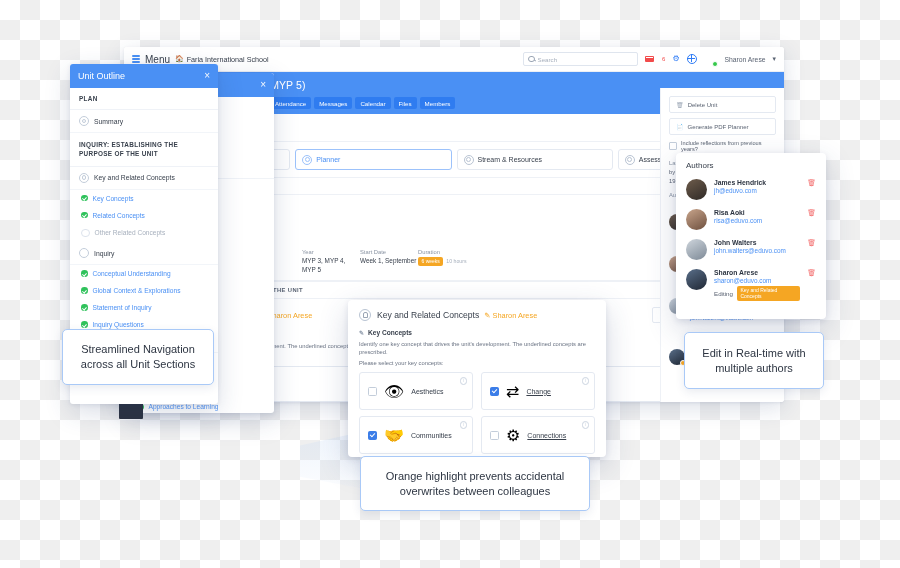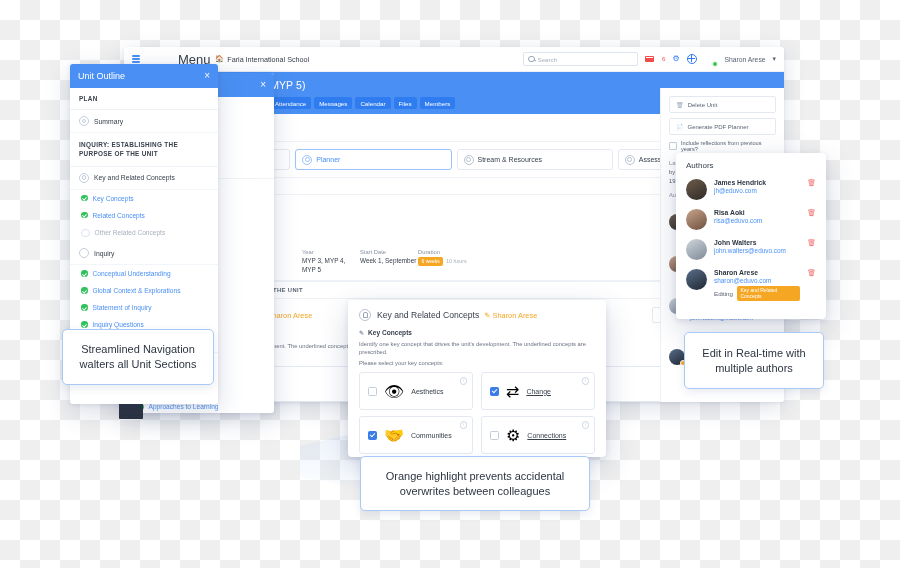--- a/index.html
+++ b/index.html
@@ -20,21 +20,21 @@
     position:absolute;left:124px;top:47px;width:660px;height:355px;
     background:#fff;border-radius:3px;
     box-shadow:0 6px 22px rgba(40,60,110,.16), 0 1px 3px rgba(40,60,110,.10);
     overflow:hidden;
   }
   .topbar{height:24px;display:flex;align-items:center;padding:0 8px;
     border-bottom:1px solid #eceff4;background:#fff;gap:6px;}
   .tb-left{display:flex;align-items:center;gap:5px;}
   .hamb{display:inline-flex;flex-direction:column;gap:1.5px;}
   .hamb i{display:block;width:8px;height:1.4px;background:#4a90f4;border-radius:1px;}
-  .tb-menu{font-size:13px;color:#39414d;margin-left:33px;}
+  .tb-menu{font-size:10px;color:#39414d;}
   .tb-school{font-size:7.2px;color:#39414d;display:flex;align-items:center;gap:3px;justify-content:space-between;}
   .sch-ico{color:#4a90f4;font-size:7px;}
   .tb-right{margin-left:auto;display:flex;align-items:center;gap:7px;}
   .search-box{width:105px;height:12px;border:1px solid #dfe5ee;border-radius:2px;
      display:flex;align-items:center;padding:0 4px;gap:3px;background:#fff;}
   .search-box .mg{width:4.5px;height:4.5px;border:1px solid #9aa5b4;border-radius:50%;display:block;position:relative;}
   .search-box .mg:after{content:"";position:absolute;width:2px;height:1px;background:#9aa5b4;
      transform:rotate(45deg);right:-2px;bottom:0px;}
   .search-ph{font-size:6.2px;color:#a7b0bd;}
   .ico-mail{width:9px;height:6.5px;background:#f24b4b;border-radius:1px;position:relative;}
@@ -620,17 +620,17 @@
         <div class="ap-e">sharon@eduvo.com</div>
         <div class="ap-editing">
           <span class="ap-ed-t">Editing</span>
           <span class="ap-ed-pill">Key and Related Concepts</span>
         </div>
       </span>
       <span class="ap-del">🗑</span>
     </div>
   </div>
 
-  <div class="callout co-nav">Streamlined Navigation walters all Unit Sections</div>
+  <div class="callout co-nav">Streamlined Navigation across all Unit Sections</div>
   <div class="callout co-authors">Edit in Real-time with multiple authors</div>
   <div class="callout co-orange">Orange highlight prevents accidental overwrites between colleagues</div>
 
 </div>
 
 </body></html>

